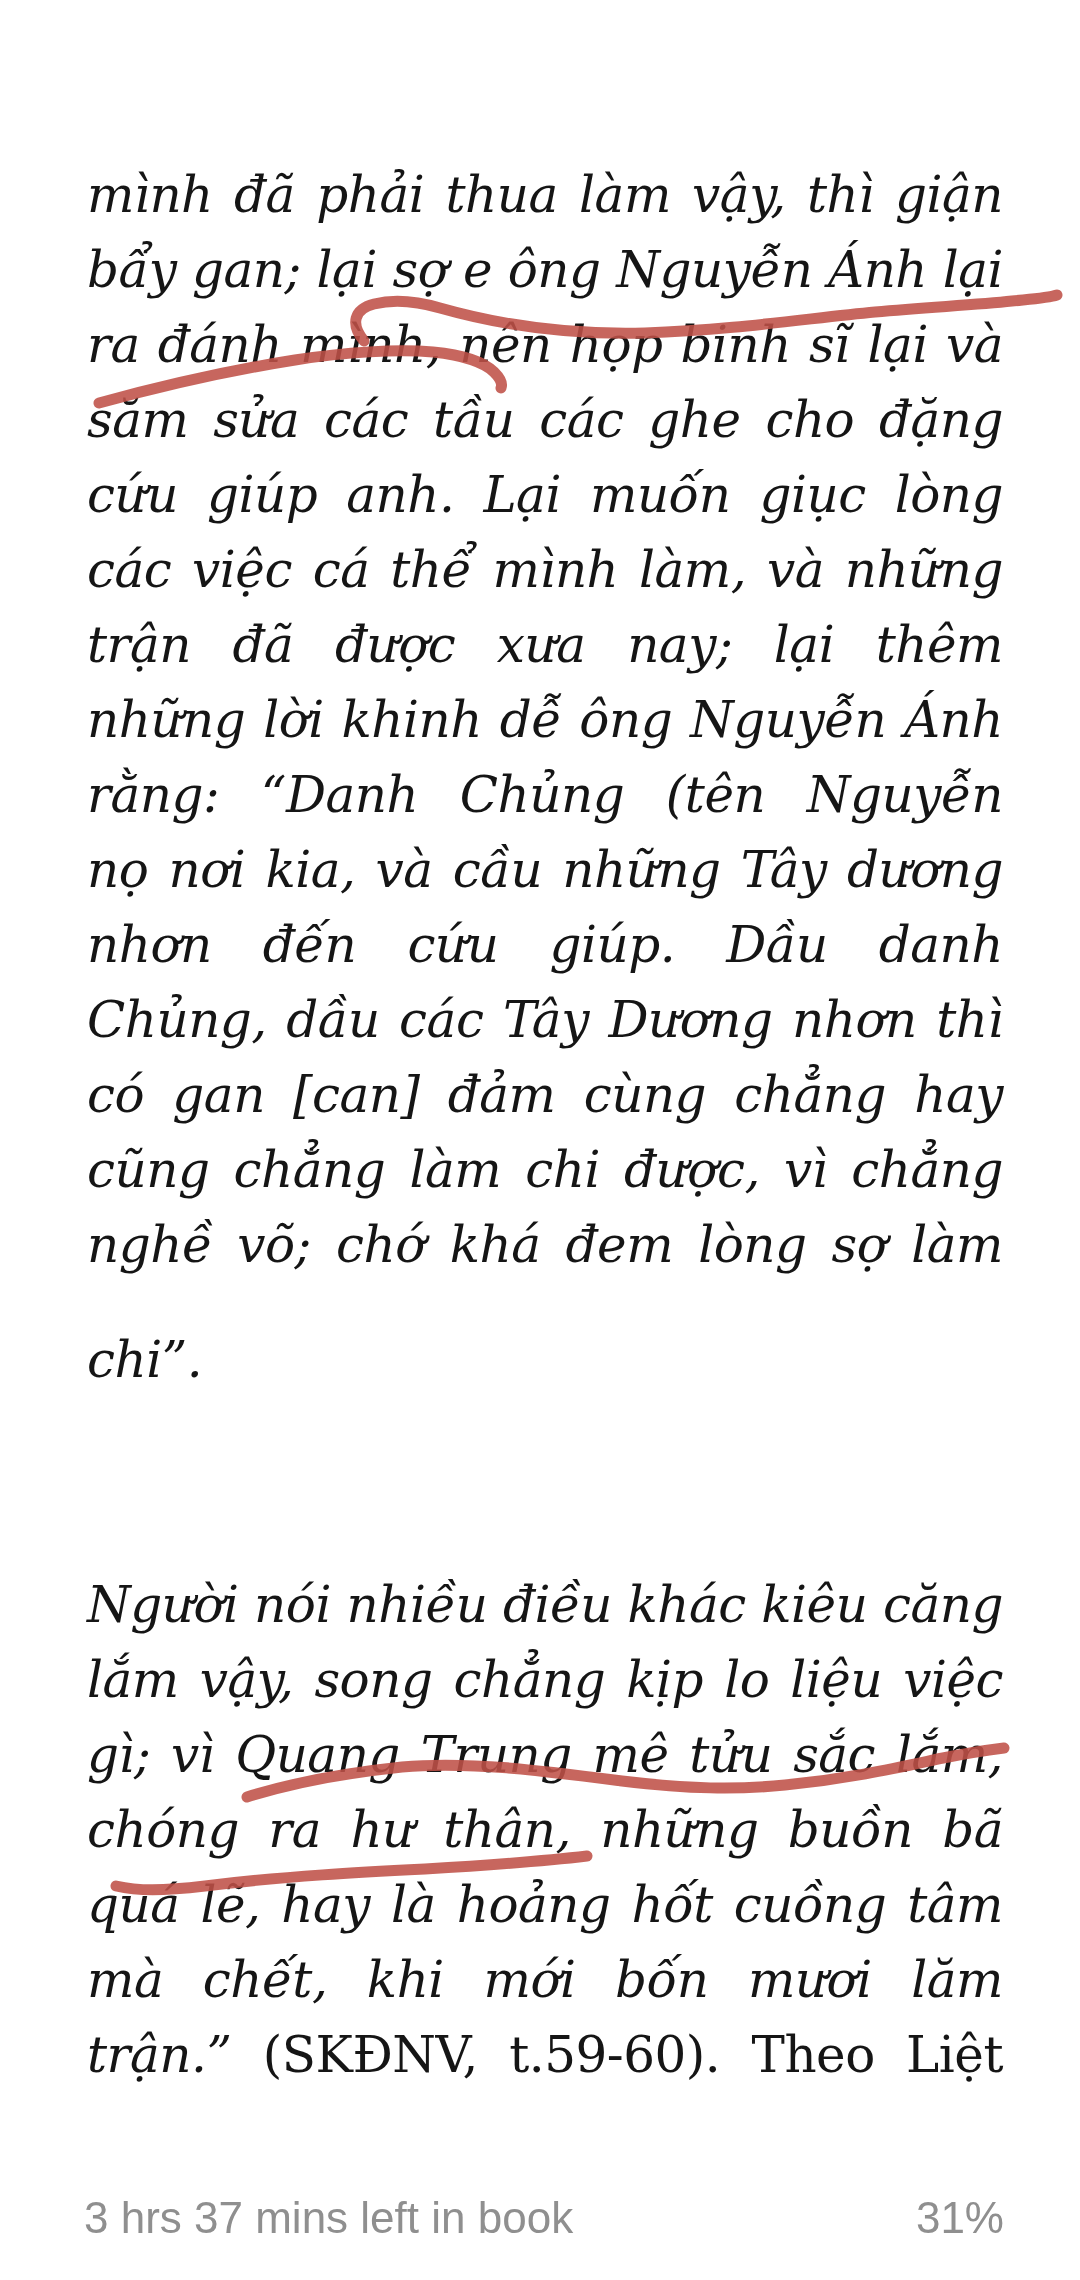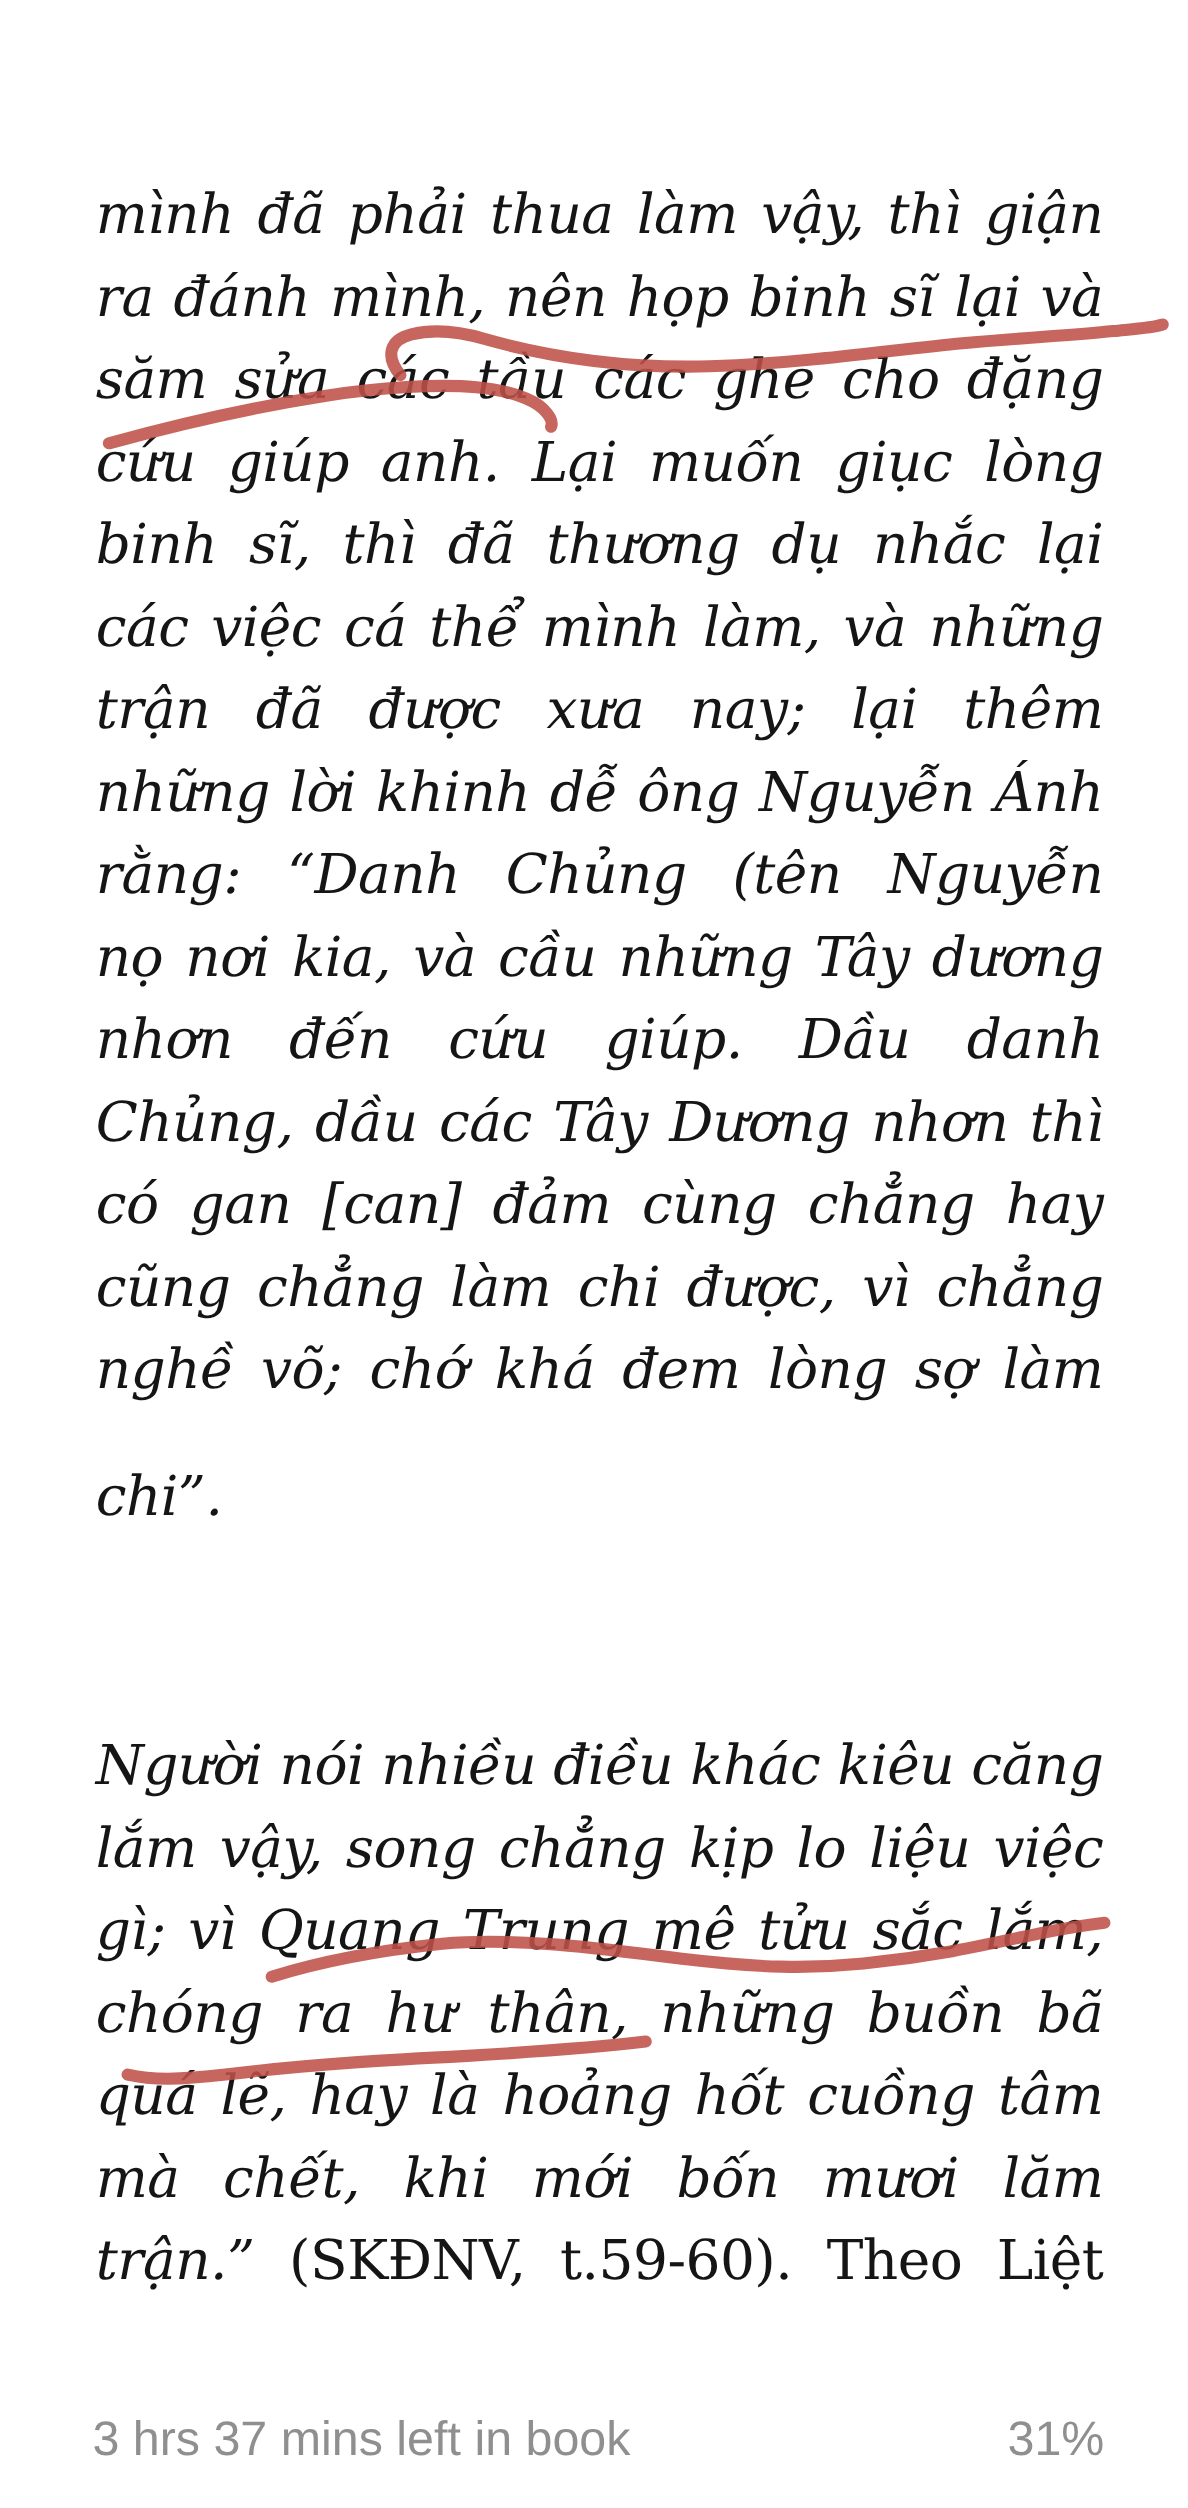--- a/index.html
+++ b/index.html
@@ -55,24 +55,24 @@
     color:#8f8f8f;
   }
 </style>
 </head>
 <body>
 
 <div id="screen" style="background: #ffffff;">
 
   <div id="para1" class="text-col">
       <div class="book-line">mình đã phải thua làm vậy, thì giận</div>
+      <div class="book-line">bẩy gan; lại sợ e ông Nguyễn Ánh lại</div>
       <div class="book-line">ra đánh mình, nên họp binh sĩ lại và</div>
       <div class="book-line">săm sửa các tầu các ghe cho đặng</div>
       <div class="book-line">cứu giúp anh. Lại muốn giục lòng</div>
-      <div class="book-line">binh sĩ, thì đã thương dụ nhắc lại</div>
       <div class="book-line">các việc cá thể mình làm, và những</div>
       <div class="book-line">trận đã được xưa nay; lại thêm</div>
       <div class="book-line">những lời khinh dễ ông Nguyễn Ánh</div>
       <div class="book-line">rằng: “Danh Chủng (tên Nguyễn</div>
       <div class="book-line">nọ nơi kia, và cầu những Tây dương</div>
       <div class="book-line">nhơn đến cứu giúp. Dầu danh</div>
       <div class="book-line">Chủng, dầu các Tây Dương nhơn thì</div>
       <div class="book-line">có gan [can] đảm cùng chẳng hay</div>
       <div class="book-line">cũng chẳng làm chi được, vì chẳng</div>
       <div class="book-line">nghề võ; chớ khá đem lòng sợ làm</div>

